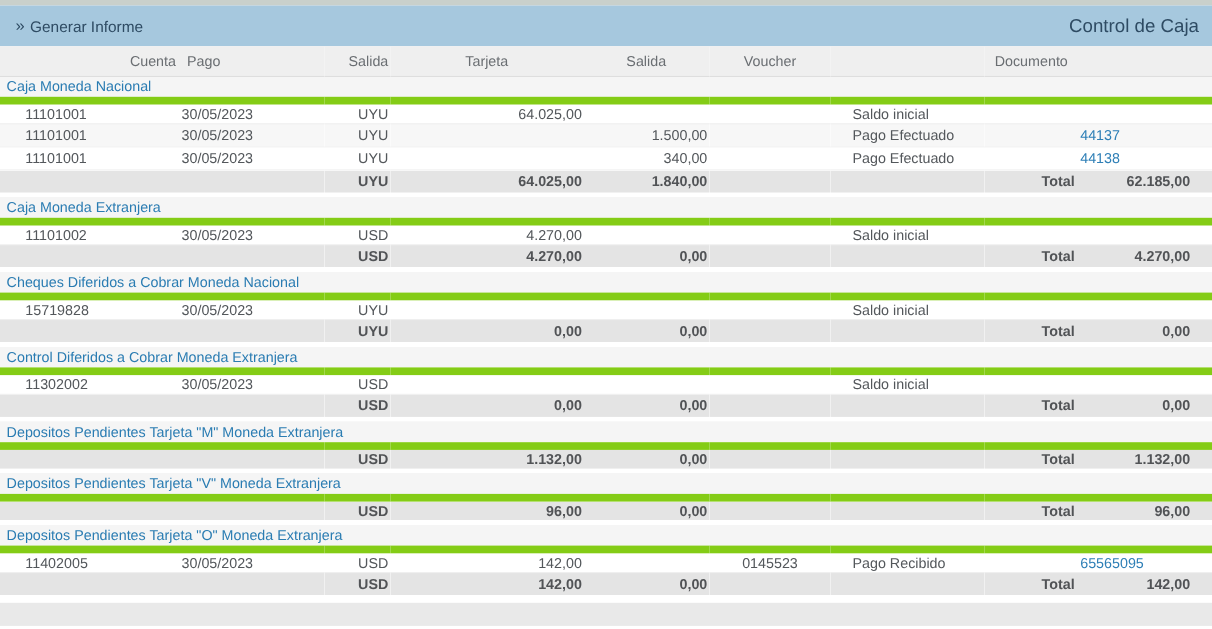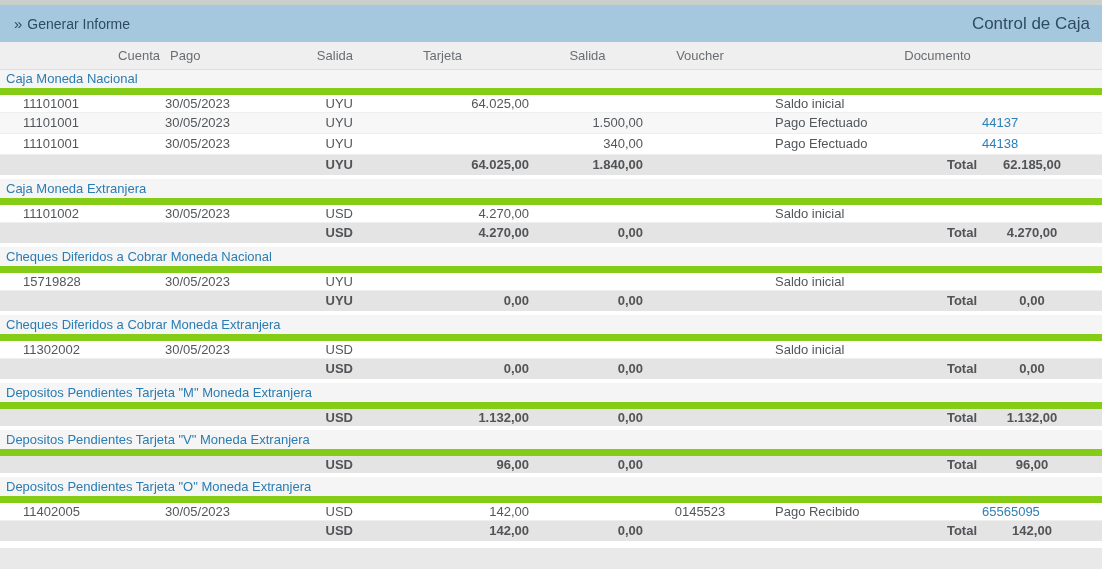--- a/index.html
+++ b/index.html
@@ -41,21 +41,21 @@
   tr.total-row td{background:var(--totalbg);color:var(--totaltext);font-weight:bold;}
   td.c-cuenta{padding-left:23px;text-align:left;}
   td.c-fecha{padding-left:5px;text-align:left;}
   td.c-moneda{text-align:right;padding-right:2px;}
   td.c-entrada{text-align:right;padding-right:1px;}
   td.c-salida{text-align:right;padding-right:2px;}
   td.c-voucher{text-align:center;}
   td.c-desc{text-align:left;padding-left:20px;margin-top:16px;}
   td.c-tlabel{text-align:right;padding-right:3px;}
   td.c-docval{text-align:left;padding-left:2px;}
-  tr.total-row td.c-docval{text-align:center;padding-right:20px;}
+  tr.total-row td.c-docval{text-align:right;padding-right:20px;}
   a.doclink{color:var(--link);text-decoration:none;cursor:pointer;}
   .footer-gap{height:7px;background:#fff;}
   .footer-bar{height:21px;background:var(--footer);}
 </style>
 </head>
 <body>
 
 <div class="page">
   <div class="top-strip"></div>
 
@@ -199,21 +199,21 @@
           <td class="c-desc"></td>
           <td class="c-tlabel">Total</td>
           <td class="c-docval">0,00</td>
         </tr>
       </tbody>
       <tbody>
         <tr class="spacer">
           <td colspan="9"></td>
         </tr>
         <tr class="section-row">
-          <td colspan="9">Cheques Diferidos a Cobrar Moneda Extranjera</td>
+          <td colspan="9">Control Diferidos a Cobrar Moneda Extranjera</td>
         </tr>
         <tr class="data-row">
           <td class="c-cuenta">11302002</td>
           <td class="c-fecha">30/05/2023</td>
           <td class="c-moneda">USD</td>
           <td class="c-entrada"></td>
           <td class="c-salida"></td>
           <td class="c-voucher"></td>
           <td class="c-desc">Saldo inicial</td>
           <td class="c-tlabel"></td>

